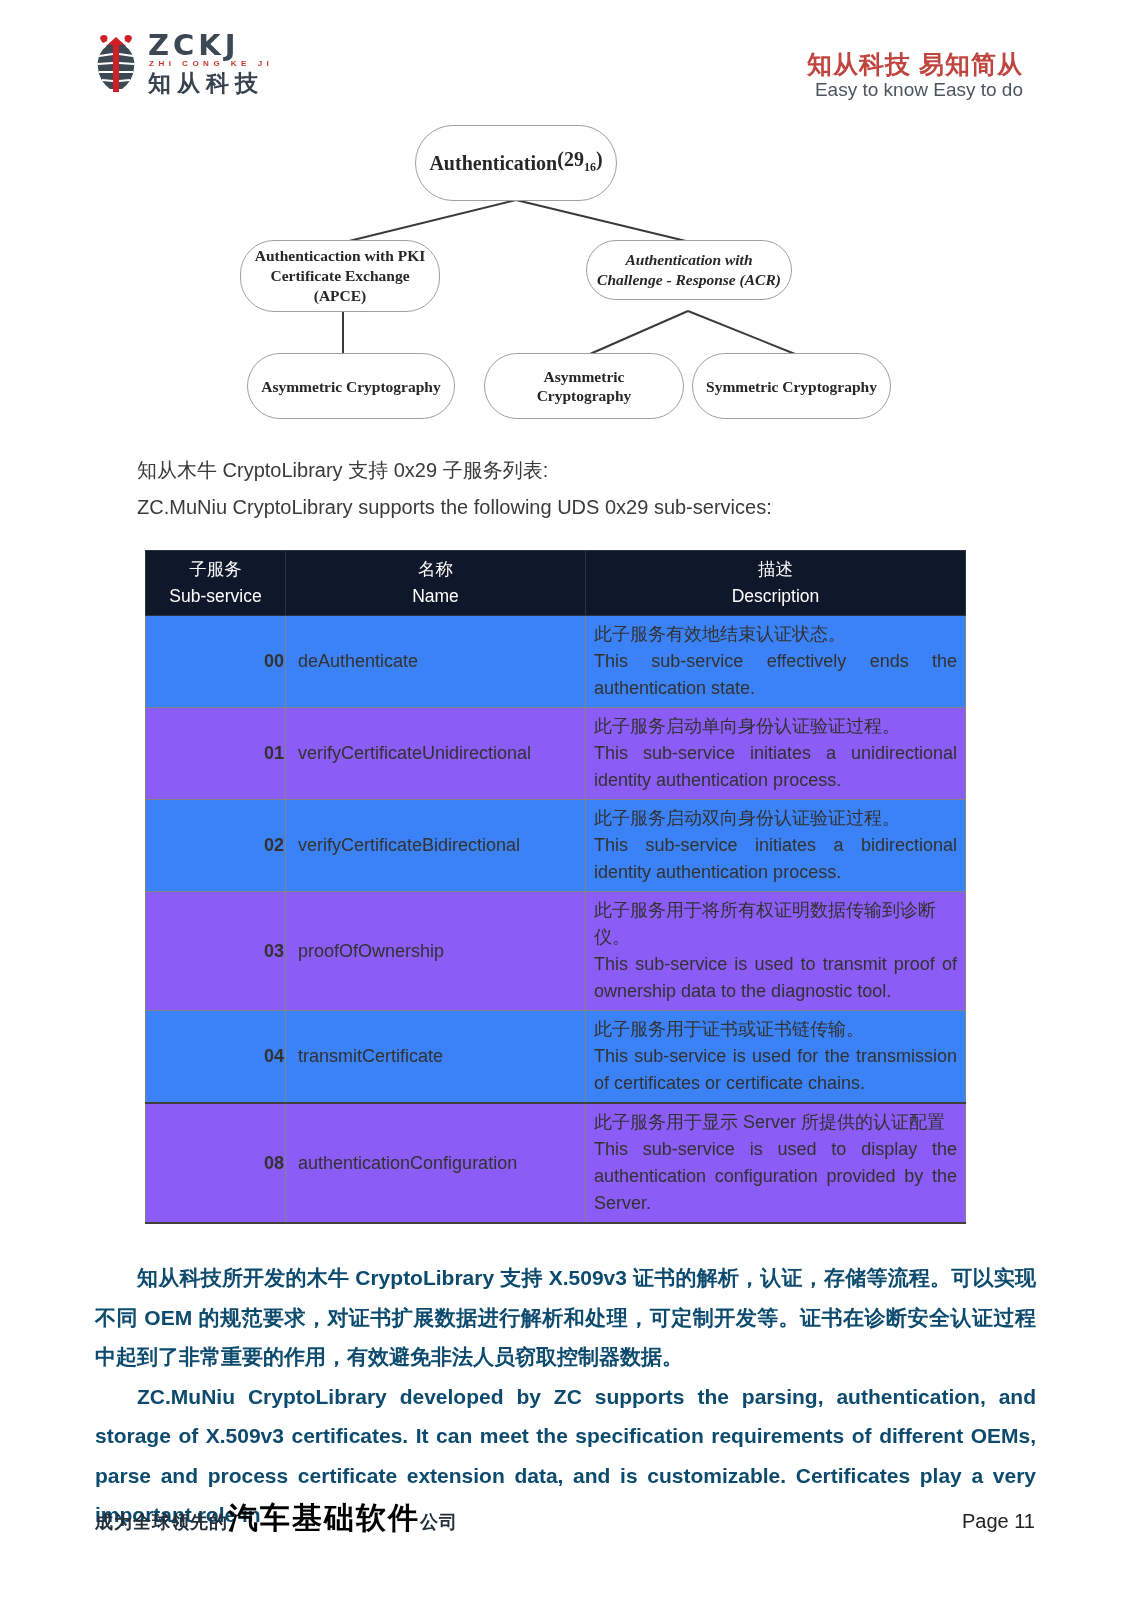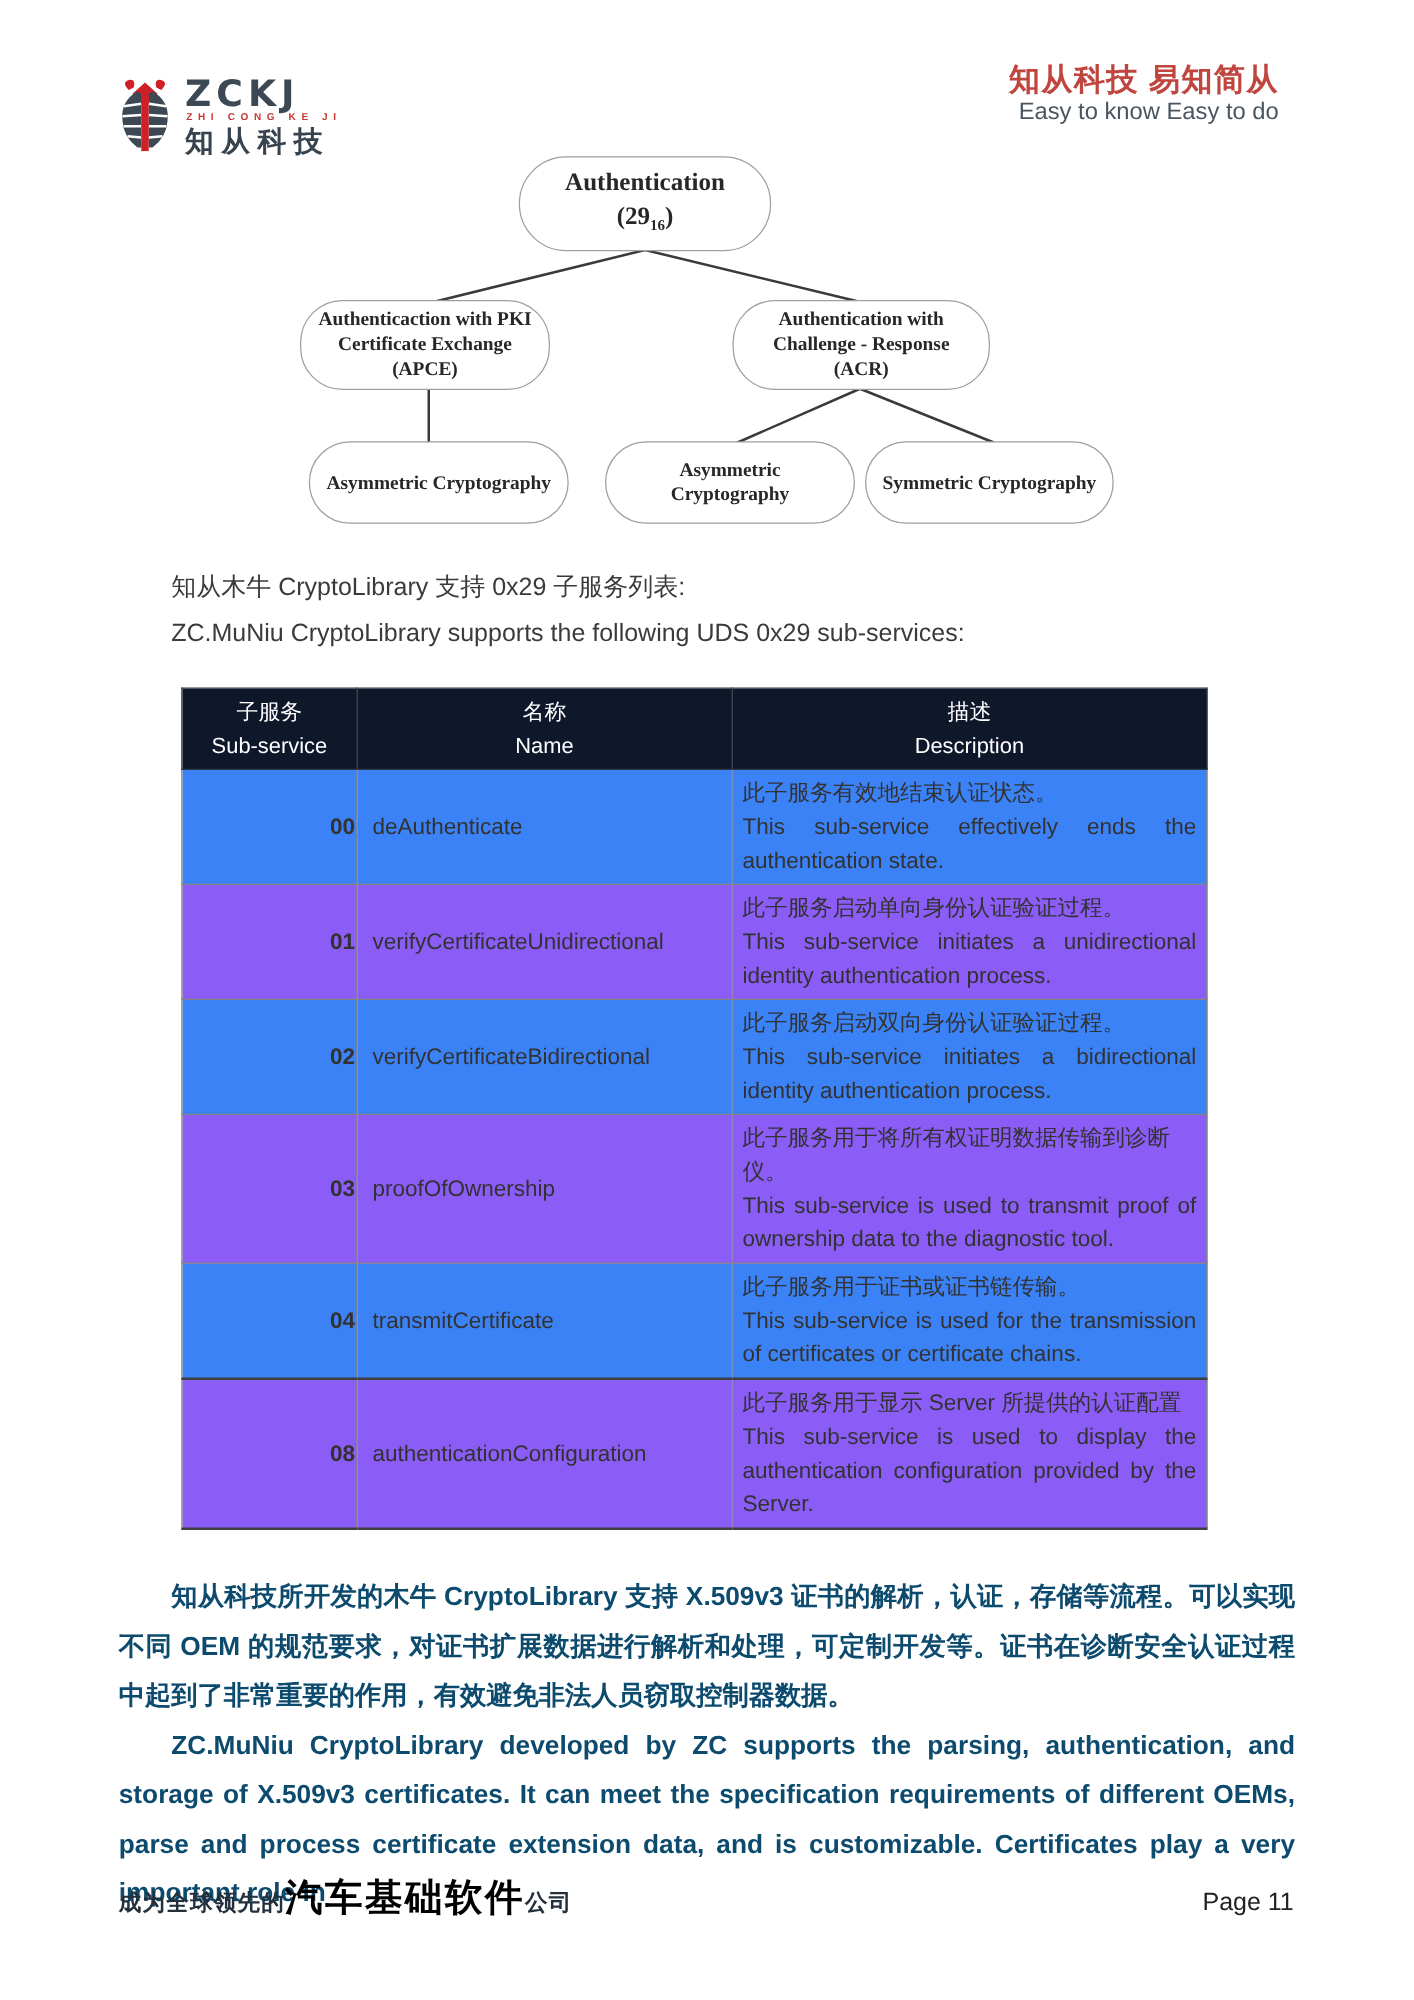--- a/index.html
+++ b/index.html
@@ -2,40 +2,40 @@
 <html><head>
 <meta charset="utf-8">
 <style>
   html,body { margin:0; padding:0; background:#ffffff; }
   .page {
     position:relative; width:1131px; height:1600px; background:#ffffff;
     font-family:"Liberation Sans", sans-serif; color:#2f2f2f; overflow:hidden;
   }
 
   
-  .logo { position:absolute; left:93px; top:62px; display:flex; gap:9px; align-items:flex-end; }
+  .logo { position:absolute; left:93px; top:32px; display:flex; gap:9px; align-items:flex-end; }
   .logo-text { display:flex; flex-direction:column; }
   .brand-letters { font-family:"DejaVu Sans", sans-serif; font-size:29px; font-weight:800;
     color:#3c4854; letter-spacing:4px; line-height:27px; }
   .brand-pinyin { font-size:8px; font-weight:700; color:#c7362e; letter-spacing:4.5px; margin:0 0 2px 1px; }
   .brand-cn { font-size:23px; font-weight:800; color:#37434e; letter-spacing:6px; line-height:26px; }
   .header-right { position:absolute; right:108px; top:50px; text-align:right; }
   .slogan-cn { font-size:25px; font-weight:700; color:#bf453e; letter-spacing:1px; line-height:28px; }
   .slogan-en { font-size:19px; color:#4a5560; line-height:22px; margin-top:1px; }
 
   
   .diagram { position:absolute; left:0; top:115px; width:1131px; height:320px; }
   .connectors { position:absolute; left:0; top:0; width:1131px; height:320px; }
   .node { position:absolute; background:#fff; border:1.5px solid #9aa0a3; border-radius:34px;
-    display:flex; flex-direction:column; align-items:center; justify-content:center; text-align:center;
+    display:flex; align-items:center; justify-content:center; text-align:center;
     font-family:"Liberation Serif", serif; font-weight:700; color:#272727;
     padding:4px 10px; box-sizing:border-box; }
   .node-top   { left:415px; top:10px;  width:202px; height:76px; font-size:20px; line-height:27px; border-radius:38px; }
   .node-apce  { left:240px; top:125px; width:200px; height:72px; font-size:15.5px; line-height:20px; }
-  .node-acr   { left:586px; top:125px; width:206px; height:72px; font-size:15.5px; line-height:20px; }
+  .node-acr   { left:586px; top:125px; width:206px; height:60px; font-size:15.5px; line-height:20px;font-style:italic; }
   .node-b1    { left:247px; top:238px; width:208px; height:66px; font-size:15.5px; line-height:19px; }
   .node-b2    { left:484px; top:238px; width:200px; height:66px; font-size:15.5px; line-height:19px; }
   .node-b3    { left:692px; top:238px; width:199px; height:66px; font-size:15.5px; line-height:19px; }
   .node sub { font-size:12px; }
 
   
   .intro { position:absolute; left:95px; top:452px; width:941px; font-size:20px; color:#3a3a3a; }
   .intro p { margin:0; line-height:37px; text-indent:42px; }
 
   

